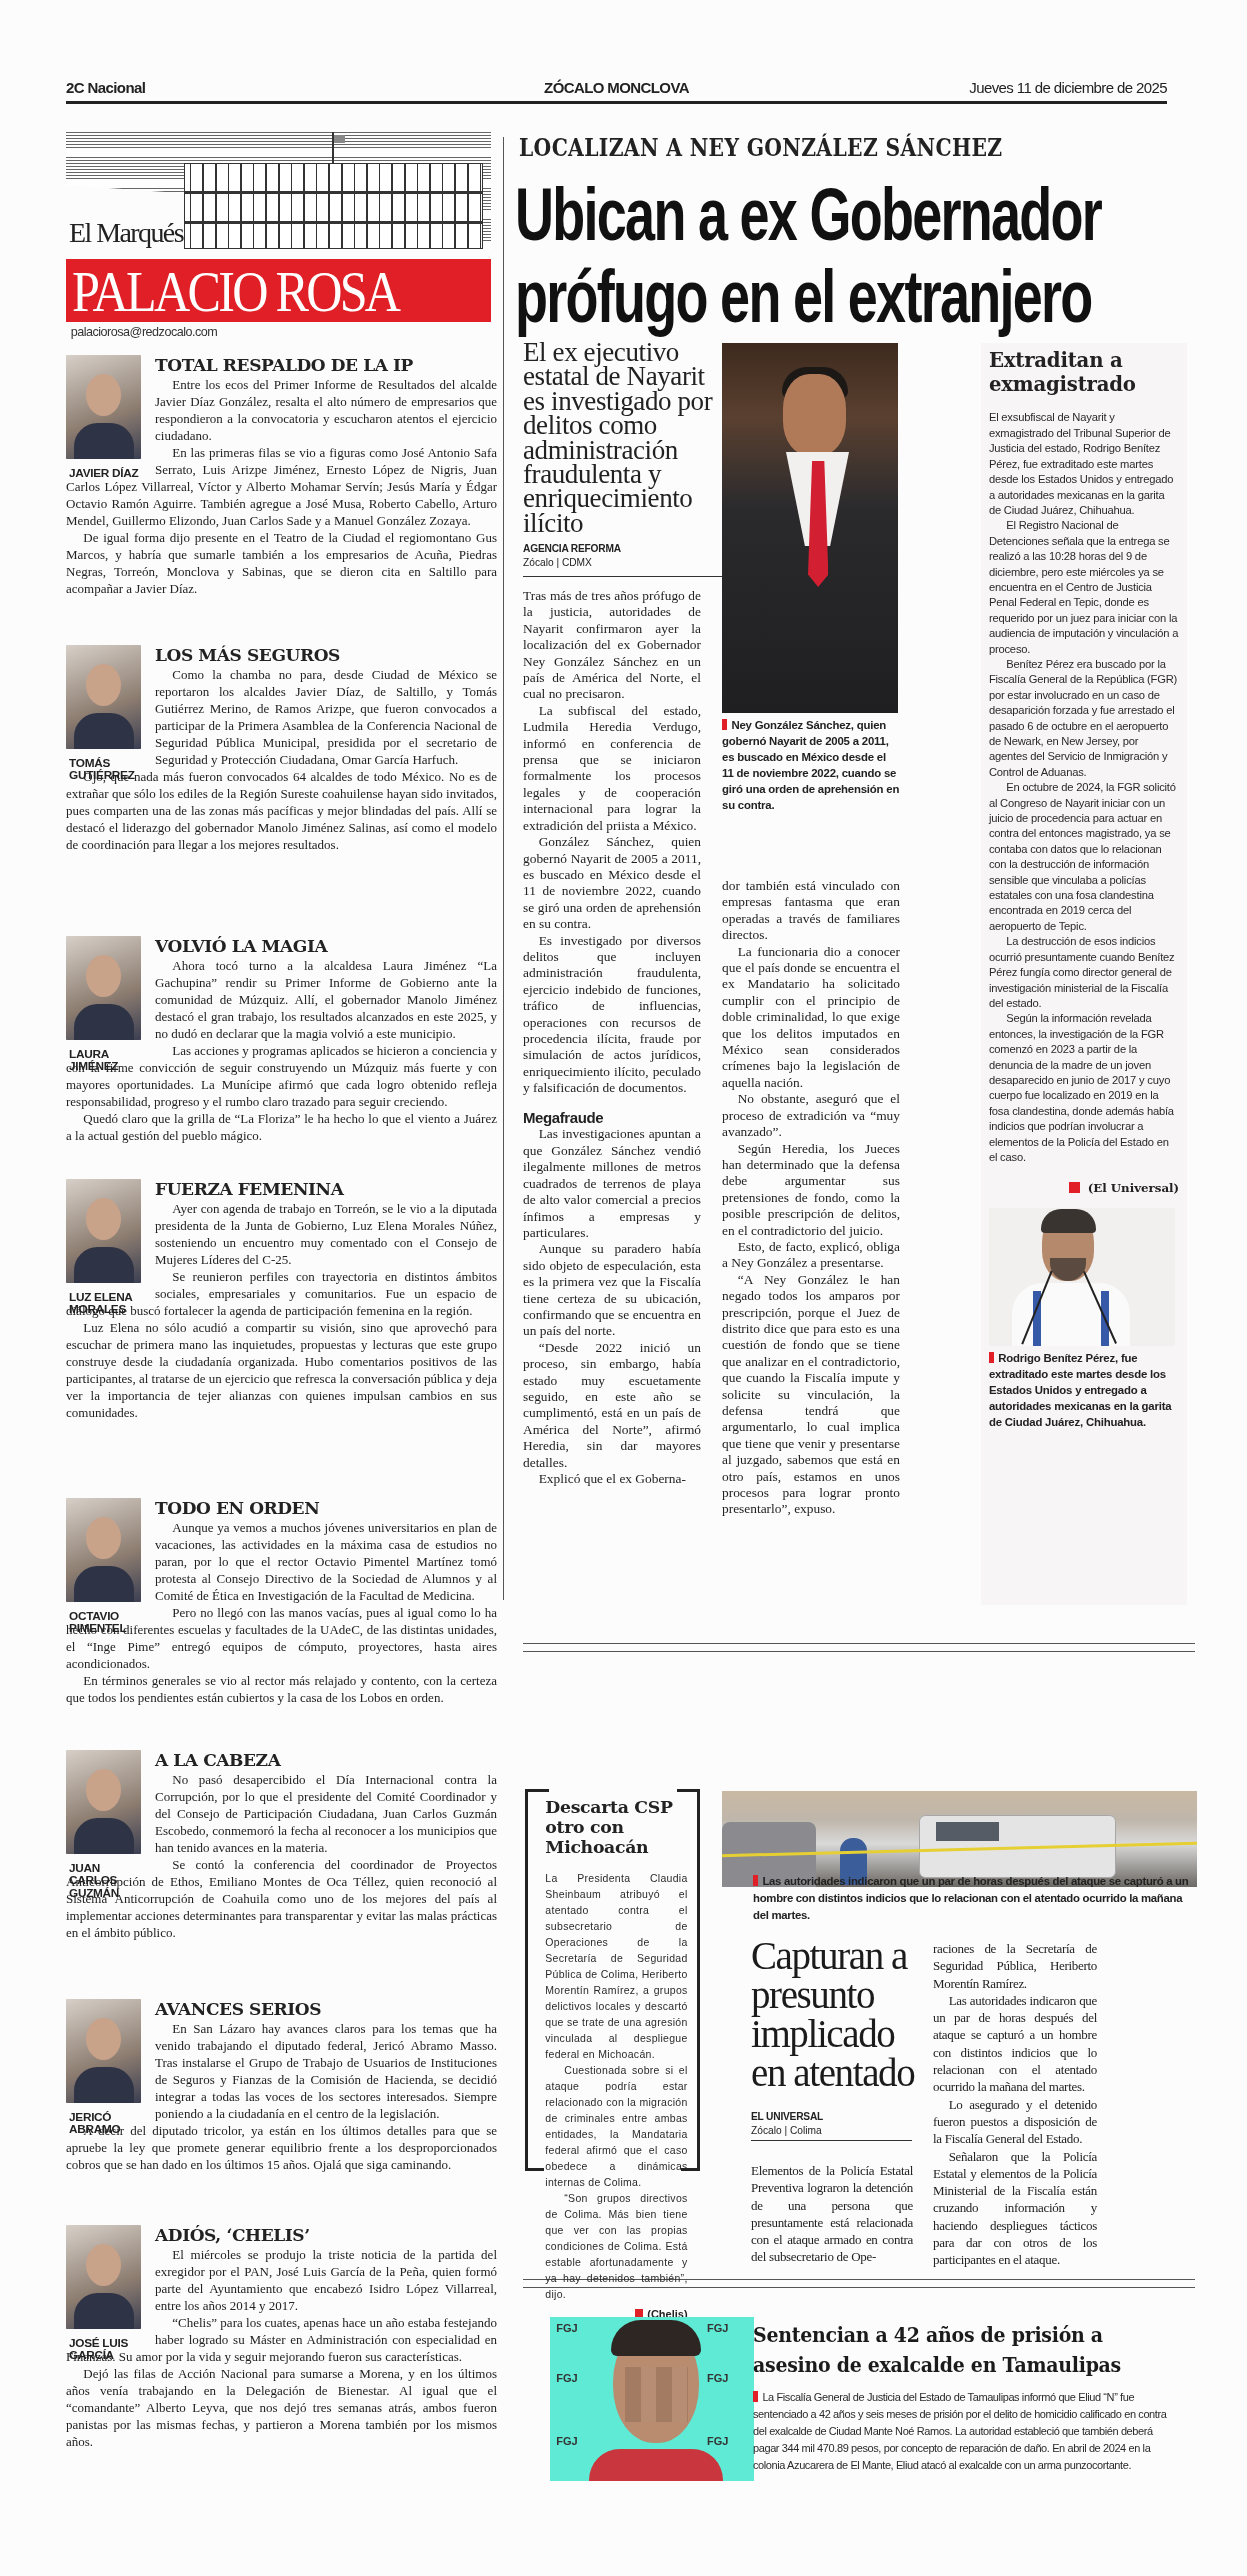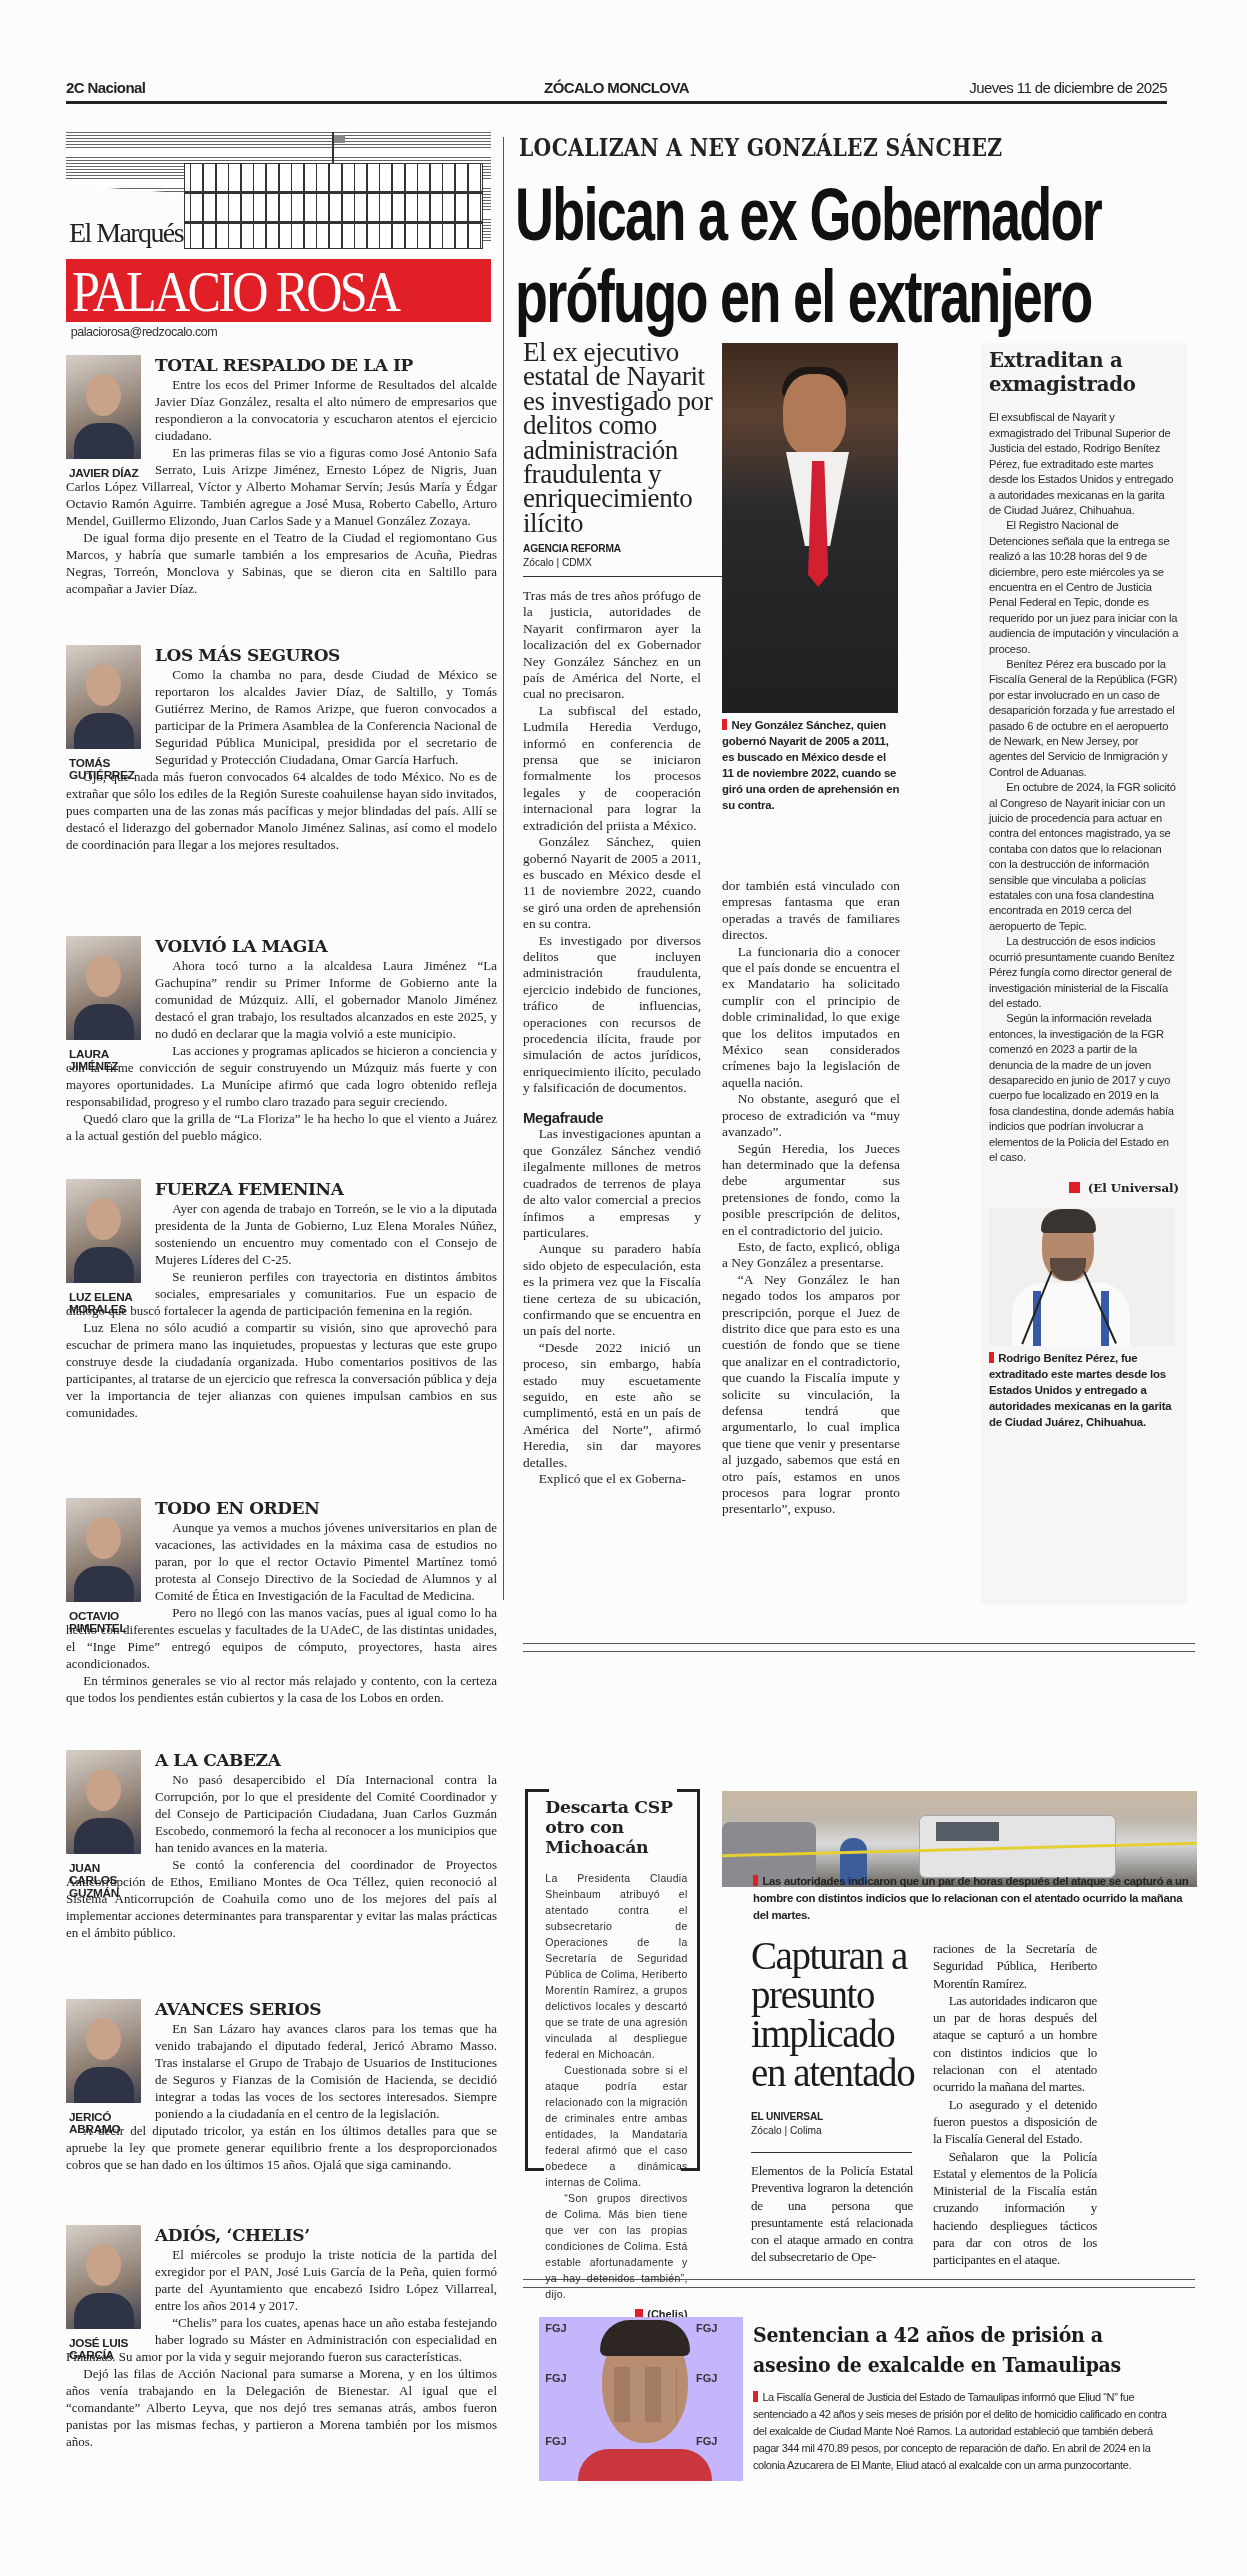--- a/index.html
+++ b/index.html
@@ -106,28 +106,28 @@
   .attack-photo { top: 1791px; left: 722px; width: 475px; height: 96px; background: linear-gradient(180deg, #c9b9a3 0%, #bfb6ab 30%, #d9d9d9 55%, #6c6863 100%); overflow: hidden; }
   .attack-photo .truck { position: absolute; left: 197px; top: 23.6px; width: 197px; height: 63px; background: #e4e4e4; border-radius: 6.3px; border: 1.6px solid #a7a7a7; }
   .attack-photo .truck::before { content: ""; position: absolute; left: 15.7px; top: 6.3px; width: 63px; height: 19px; background: #555c66; }
   .attack-photo .tape { position: absolute; left: 0; top: 57px; width: 475px; height: 3.1px; background: #e6cf32; transform: rotate(-1.5deg); }
   .attack-photo .car { position: absolute; left: 0; top: 31px; width: 94px; height: 71px; background: #8a8a8f; border-radius: 7.9px; }
   .attack-photo .person { position: absolute; left: 118px; top: 47px; width: 27px; height: 47px; border-radius: 12.6px 12.6px 0 0; background: #3b5e9a; }
   .attack-caption { top: 1873px; left: 753px; width: 436px; font-family: "Liberation Sans", sans-serif; font-weight: bold; font-size: 11.4px; line-height: 17px; letter-spacing: -0.3px; color: #222; }
 
   
   .capturan-head { top: 1936px; left: 751px; width: 165px; font-family: "Liberation Serif", serif; font-size: 39px; line-height: 39px; letter-spacing: -1.4px; color: #1b1b1b; }
-  .capturan-byline { top: 2111px; left: 751px; width: 161px; border-bottom: 0.8px solid #333; padding-bottom: 16px; }
+  .capturan-byline { top: 2111px; left: 751px; width: 161px; border-bottom: 0.8px solid #333; padding-bottom: 4px; }
   .capturan-byline .agency { font-family: "Liberation Sans", sans-serif; font-weight: bold; font-size: 10.2px; display: block; letter-spacing: -0.2px; }
   .capturan-byline .place { font-family: "Liberation Sans", sans-serif; font-size: 10.2px; display: block; margin-top: 3.1px; }
   .capturan-col1 { top: 2162px; left: 751px; width: 162px; font-size: 13px; line-height: 17.3px; letter-spacing: -0.3px; }
   .capturan-col2 { top: 1940px; left: 933px; width: 164px; font-size: 13px; line-height: 17.3px; letter-spacing: -0.3px; }
 
   
-  .mugshot { top: 2317px; left: 539px; width: 204px; height: 164px; background: #c4b5fd; overflow: hidden; }
+  .mugshot { top: 2317px; left: 550px; width: 204px; height: 164px; background: #5eead4; overflow: hidden; }
   .mugshot .logo { position: absolute; font-family: "Liberation Sans", sans-serif; font-weight: bold; color: #333; font-size: 11px; }
   .mugshot .head { position: absolute; left: 63px; top: 7.9px; width: 86px; height: 118px; border-radius: 48%; background: #b98c70; }
   .mugshot .hairm { position: absolute; left: 61px; top: 3.1px; width: 90px; height: 36px; border-radius: 39px 39px 7.9px 7.9px; background: #2d2622; }
   .mugshot .blur { position: absolute; left: 75px; top: 50px; width: 63px; height: 55px; background: repeating-linear-gradient(90deg,#a27a62 0 15.7px,#b68e74 15.7px 31px); opacity: .95; }
   .mugshot .shirtm { position: absolute; left: 39px; top: 132px; width: 134px; height: 47px; border-radius: 31px 31px 0 0; background: #c9363e; }
   .sentencian-head { top: 2320px; left: 753px; width: 440px; font-family: "DejaVu Serif", serif; font-weight: bold; font-size: 20.4px; line-height: 30px; letter-spacing: -0.3px; color: #1b1b1b; transform: scaleX(.93); transform-origin: left top; }
   .sentencian-body { top: 2389px; left: 753px; width: 425px; font-family: "Liberation Sans", sans-serif; font-size: 11px; line-height: 17px; letter-spacing: -0.4px; color: #2a2a2a; }
 </style>
 </head>
 <body>

